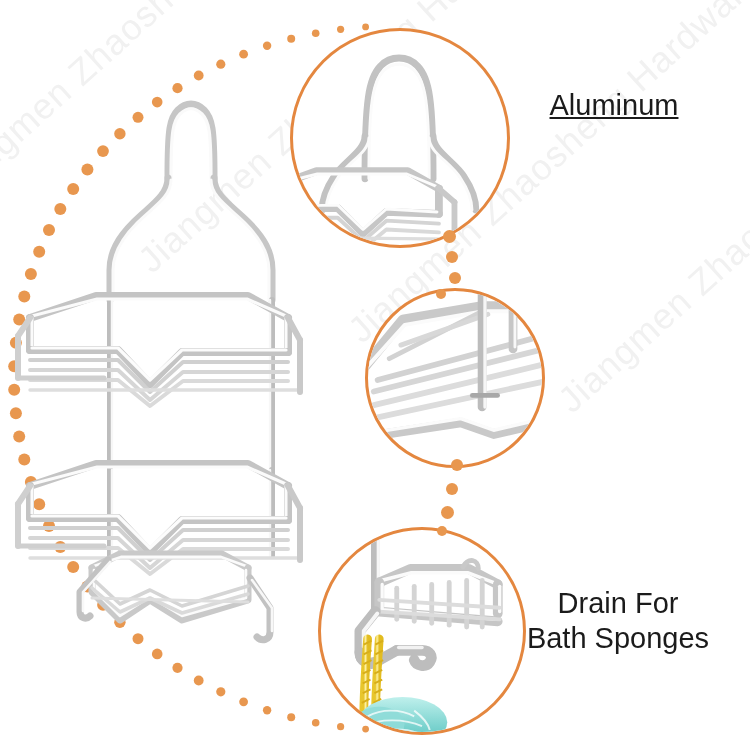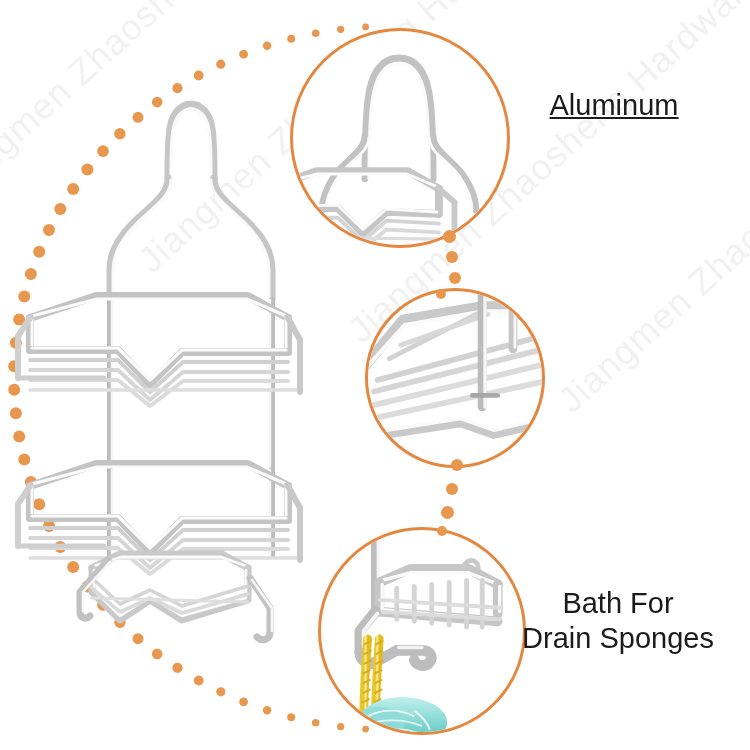--- a/index.html
+++ b/index.html
@@ -392,22 +392,22 @@
           <path d="M48 192 C62 184 82 184 96 192"></path>
           <path d="M44 202 C60 194 86 194 104 202"></path>
           <path d="M52 210 C66 204 88 204 102 210"></path>
           <path d="M96 186 C104 192 110 198 112 206"></path>
         </g>
       </g>
     </svg>
   </div>
 
   <div class="feature-text ft-center" style="left:486px; top:586px; width:264px;">
-    <span class="ln">Bath For</span>
-    <span class="ln">Drain Sponges</span>
+    <span class="ln">Drain For</span>
+    <span class="ln">Bath Sponges</span>
   </div>
 
   <div class="layer" id="connectors">
       <div class="dot" style="left: 442.5px; top: 229.5px; width: 13px; height: 13px; background: rgb(232, 151, 79);"></div>
       <div class="dot" style="left: 446px; top: 251px; width: 12px; height: 12px; background: rgb(232, 151, 79);"></div>
       <div class="dot" style="left: 449px; top: 272px; width: 12px; height: 12px; background: rgb(232, 151, 79);"></div>
       <div class="dot" style="left: 436px; top: 289px; width: 10px; height: 10px; background: rgb(232, 151, 79);"></div>
       <div class="dot" style="left: 451px; top: 459px; width: 12px; height: 12px; background: rgb(232, 151, 79);"></div>
       <div class="dot" style="left: 446px; top: 483px; width: 12px; height: 12px; background: rgb(232, 151, 79);"></div>
       <div class="dot" style="left: 440.5px; top: 505.5px; width: 13px; height: 13px; background: rgb(232, 151, 79);"></div>

